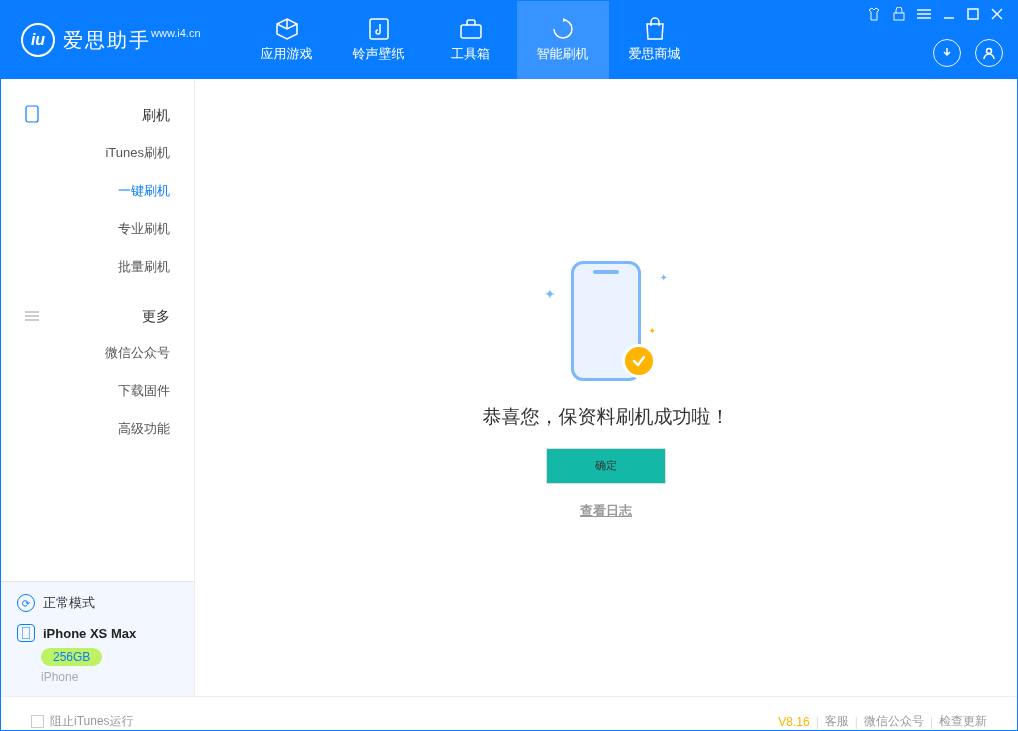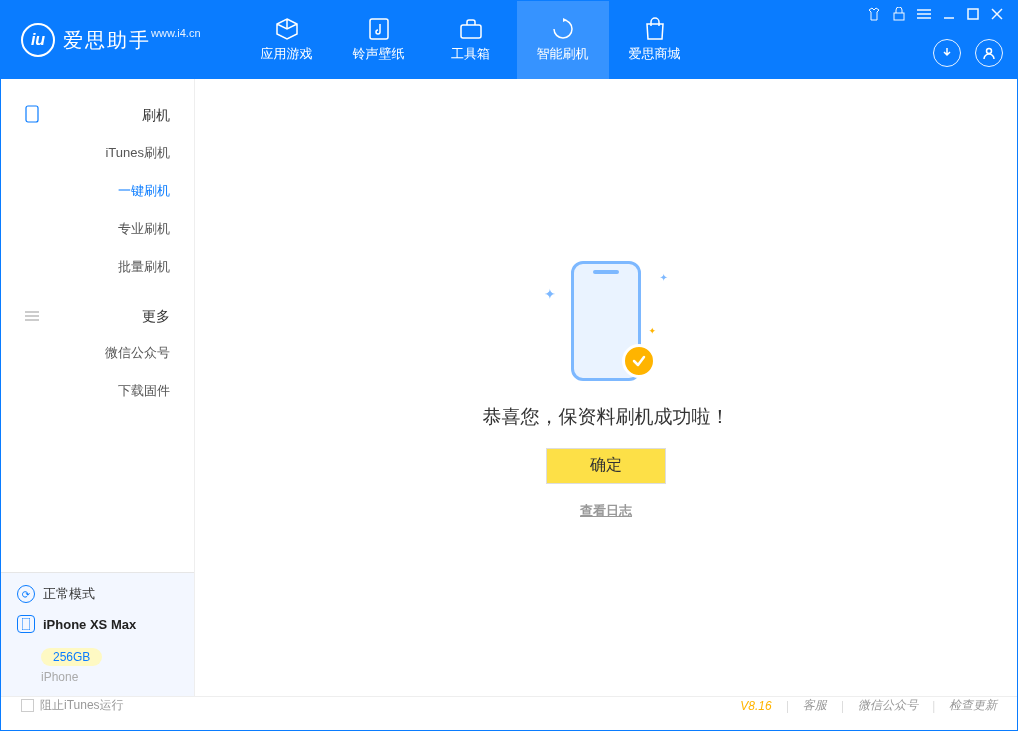--- a/index.html
+++ b/index.html
@@ -27,40 +27,40 @@
 .side-section-title { display: flex; align-items: center; gap: 8px; padding: 8px 24px; font-size: 14px; color: #333; justify-content: space-between; }
 .side-items { padding-left: 0; text-align: right; }
 .side-item { padding: 10px 24px 10px 58px; font-size: 13px; color: #555; cursor: pointer; }
 .side-item.active { color: #0a7cff; }
 
 .device-block { background: #f3f7ff; padding: 12px 16px; border-top: 1px solid #e6e6e6; }
 .mode-row { display: flex; align-items: center; gap: 8px; font-size: 13px; color: #333; margin-bottom: 12px; }
 .mode-icon { width: 18px; height: 18px; border: 1.5px solid #0a7cff; border-radius: 50%; display: flex; align-items: center; justify-content: center; color: #0a7cff; font-size: 10px; }
 .device-row { display: flex; align-items: center; gap: 8px; font-size: 13px; color: #222; font-weight: bold; }
 .device-icon { width: 18px; height: 18px; border: 1.5px solid #0a7cff; border-radius: 4px; display: flex; align-items: center; justify-content: center; }
-.storage-pill { display: inline-block; background: #fef9c3; color: #0a7cff; border-radius: 12px; padding: 2px 12px; font-size: 12px; margin-top: 15px; margin-left: 24px; }
+.storage-pill { display: inline-block; background: #bef264; color: #0a7cff; border-radius: 12px; padding: 2px 12px; font-size: 12px; margin-top: 6px; margin-left: 24px; }
 .device-type { font-size: 12px; color: #aaa; margin-top: 4px; margin-left: 24px; }
 
 .options-box { border: 1.5px solid #e23b3b; margin: 8px 10px 10px 14px; padding: 10px 6px; display: flex; gap: 14px; align-items: center; }
 .chk { display: flex; align-items: center; gap: 5px; font-size: 13px; color: #aaa; cursor: pointer; }
 .chk-box { width: 13px; height: 13px; border: 1px solid #ccc; }
 
 .main { flex: 1; display: flex; flex-direction: column; align-items: center; justify-content: center; gap: 18px; }
 .phone-ill { position: relative; width: 160px; height: 130px; display: flex; align-items: center; justify-content: center; }
 .phone { width: 70px; height: 120px; border: 3px solid #7db8ff; border-radius: 12px; background: #eaf3ff; position: relative; }
 .phone::before { content: ""; position: absolute; top: 6px; left: 50%; transform: translateX(-50%); width: 26px; height: 4px; background: #7db8ff; border-radius: 3px; }
 .check-badge { position: absolute; right: 30px; bottom: 8px; width: 34px; height: 34px; background: #ffb400; border-radius: 50%; display: flex; align-items: center; justify-content: center; border: 3px solid #fff; }
 .sparkle { position: absolute; font-size: 14px; color: #7db8ff; }
 .msg { font-size: 19px; color: #333; }
-.confirm-btn { width: 120px; height: 36px; border: 1px solid #ddd; background: #fde047; font-size: 16px; color: #333; cursor: pointer; }
+.confirm-btn { width: 120px; height: 36px; border: 1px solid #ddd; background: #14b8a6; font-size: 11px; color: #333; cursor: pointer; }
 .log-link { font-size: 13px; color: #999; cursor: pointer; text-decoration: underline; font-weight: bold; }
 
-.statusbar { height: 34px; border-top: 1px solid #eee; display: flex; align-items: flex-start; padding: 0 20px; font-size: 12px; color: #999; }
+.statusbar { height: 34px; border-top: 1px solid #eee; display: flex; align-items: flex-end; padding: 0 30px; font-size: 12px; color: #999; }
 .status-left { display: flex; align-items: center; gap: 6px; }
-.status-right { margin-left: auto; display: flex; align-items: center; gap: 14px; font-style: italic; }
+.status-right { margin-left: auto; display: flex; align-items: center; gap: 6px; }
 .sep { color: #ddd; }
 .status-link { cursor: pointer; }
 .version { color: #ffb400; }
 </style>
 </head>
 <body>
 
 <div class="app">
 
   <div class="header">
@@ -176,20 +176,21 @@
           <span><svg width="14" height="12" viewBox="0 0 14 12">
                 <line x1="0" y1="2" x2="14" y2="2" stroke="#bbb" stroke-width="1.5"></line>
                 <line x1="0" y1="6" x2="14" y2="6" stroke="#bbb" stroke-width="1.5"></line>
                 <line x1="0" y1="10" x2="14" y2="10" stroke="#bbb" stroke-width="1.5"></line>
               </svg></span>
           <span>更多</span>
         </div>
         <div class="side-items">
           <div class="side-item">微信公众号</div>
           <div class="side-item">下载固件</div>
+          <div class="side-item">高级功能</div>
         </div>
       </div>
 
       <div class="device-block">
         <div class="mode-row">
           <span class="mode-icon">⟳</span>
           <span>正常模式</span>
         </div>
         <div class="device-row">
           <span class="device-icon">

